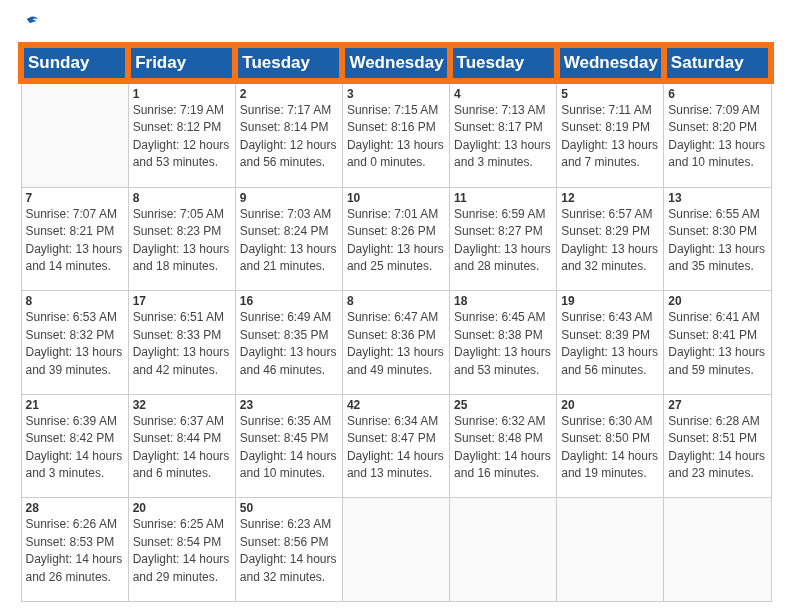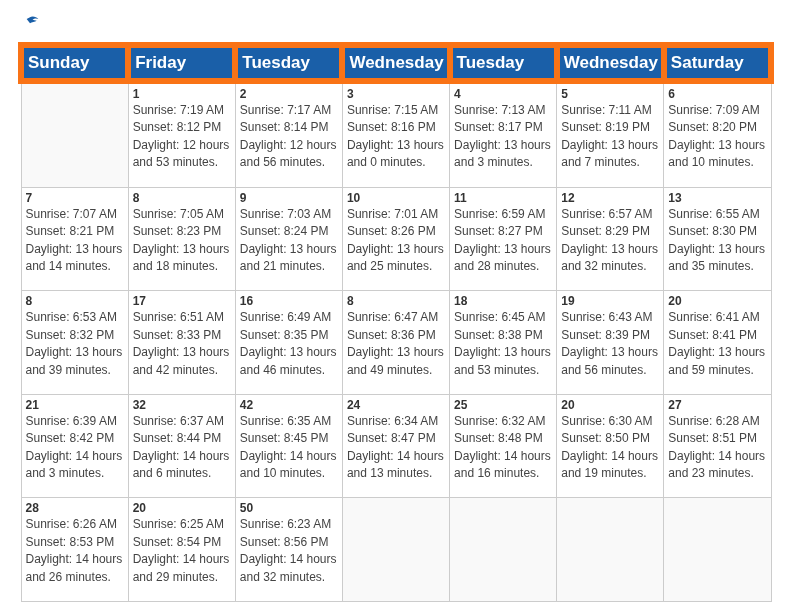--- a/index.html
+++ b/index.html
@@ -223,25 +223,25 @@
         <tr>
           <td>
             <span class="day-num">21</span>
             <div class="day-info">Sunrise: 6:39 AM<br>Sunset: 8:42 PM<br>Daylight: 14 hours<br>and 3 minutes.</div>
           </td>
           <td>
             <span class="day-num">32</span>
             <div class="day-info">Sunrise: 6:37 AM<br>Sunset: 8:44 PM<br>Daylight: 14 hours<br>and 6 minutes.</div>
           </td>
           <td>
+            <span class="day-num">23</span>
+            <div class="day-info">Sunrise: 6:35 AM<br>Sunset: 8:45 PM<br>Daylight: 14 hours<br>and 10 minutes.</div>
+          </td>
+          <td>
             <span class="day-num">42</span>
-            <div class="day-info">Sunrise: 6:35 AM<br>Sunset: 8:45 PM<br>Daylight: 14 hours<br>and 10 minutes.</div>
-          </td>
-          <td>
-            <span class="day-num">24</span>
             <div class="day-info">Sunrise: 6:34 AM<br>Sunset: 8:47 PM<br>Daylight: 14 hours<br>and 13 minutes.</div>
           </td>
           <td>
             <span class="day-num">25</span>
             <div class="day-info">Sunrise: 6:32 AM<br>Sunset: 8:48 PM<br>Daylight: 14 hours<br>and 16 minutes.</div>
           </td>
           <td>
             <span class="day-num">20</span>
             <div class="day-info">Sunrise: 6:30 AM<br>Sunset: 8:50 PM<br>Daylight: 14 hours<br>and 19 minutes.</div>
           </td>

